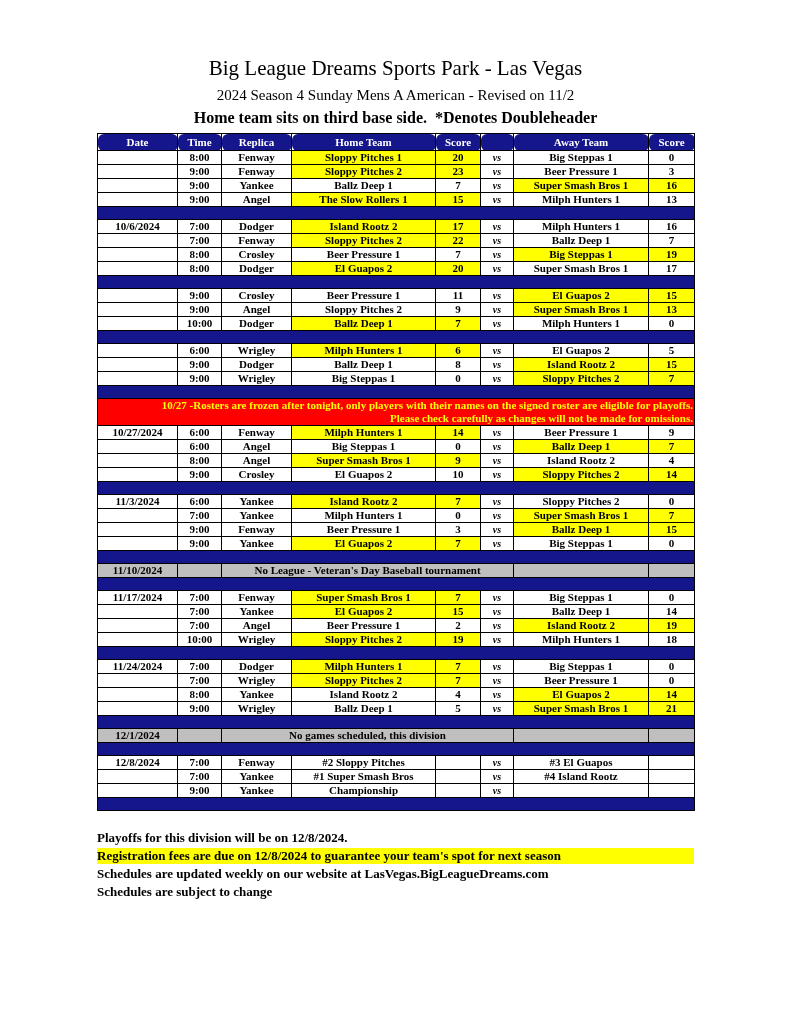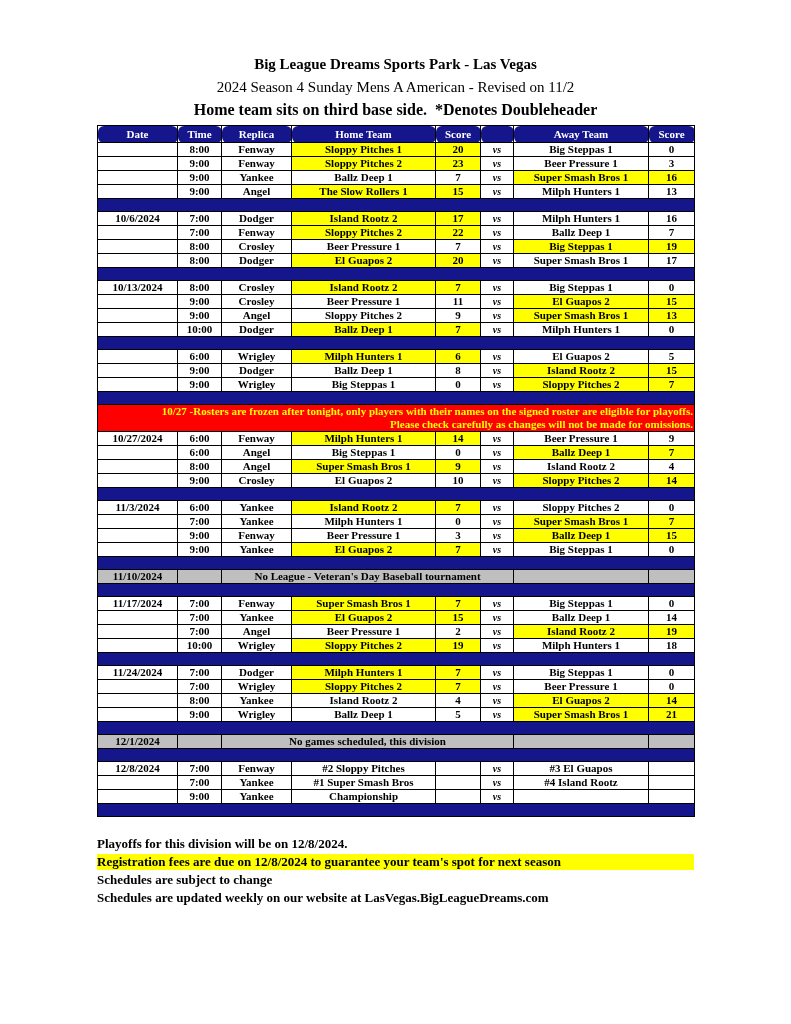--- a/index.html
+++ b/index.html
@@ -3,21 +3,21 @@
 <meta charset="utf-8">
 <style>
   * { margin:0; padding:0; box-sizing:border-box; }
   :root { --navy:#15158C; --hl:#FFFF00; --red:#FF0000; --gray:#BFBFBF; }
   html,body { background:#fff; }
   body {
     width:791px; height:1024px; margin:0 auto;
     font-family:"Liberation Serif", serif; color:#000;
   }
   .page { padding:56px 97px 0 97px; }
-  .title { font-size:15px; font-weight:bold; text-align:center; }
+  .title { font-size:21px; font-weight:normal; text-align:center; }
   .subtitle { font-size:15px; font-weight:normal; text-align:center; margin-top:6px; }
   .note { font-size:16px; font-weight:bold; text-align:center; margin:5px 0 6px; white-space:pre-wrap; }
 
   table { width:100%; border-collapse:collapse; table-layout:fixed; }
   th, td { border:1px solid #000; overflow:hidden; white-space:nowrap; }
   thead th {
     background:var(--navy); color:#fff; font-size:11px; font-weight:bold;
     height:16px; line-height:16px; text-align:center;border-radius:6px;
   }
   tbody td {
@@ -147,30 +147,20 @@
           <td class="hl">El Guapos 2</td>
           <td class="hl">20</td>
           <td class="vs">vs</td>
           <td>Super Smash Bros 1</td>
           <td>17</td>
         </tr>
         <tr class="divider">
           <td colspan="8"></td>
         </tr>
         <tr>
-          <td>10/13/2024</td>
-          <td>8:00</td>
-          <td>Crosley</td>
-          <td class="hl">Island Rootz 2</td>
-          <td class="hl">7</td>
-          <td class="vs">vs</td>
-          <td>Big Steppas 1</td>
-          <td>0</td>
-        </tr>
-        <tr>
           <td></td>
           <td>9:00</td>
           <td>Crosley</td>
           <td>Beer Pressure 1</td>
           <td>11</td>
           <td class="vs">vs</td>
           <td class="hl">El Guapos 2</td>
           <td class="hl">15</td>
         </tr>
         <tr>
@@ -459,16 +449,16 @@
         </tr>
         <tr class="divider">
           <td colspan="8"></td>
         </tr>
       </tbody>
   </table>
 
   <div class="footer">
     <div>Playoffs for this division will be on 12/8/2024.</div>
     <div class="hl-line">Registration fees are due on 12/8/2024 to guarantee your team's spot for next season</div>
+    <div>Schedules are updated weekly on our website at LasVegas.BigLeagueDreams.com</div>
     <div>Schedules are subject to change</div>
-    <div>Schedules are updated weekly on our website at LasVegas.BigLeagueDreams.com</div>
   </div>
 </div>
 
 </body></html>

